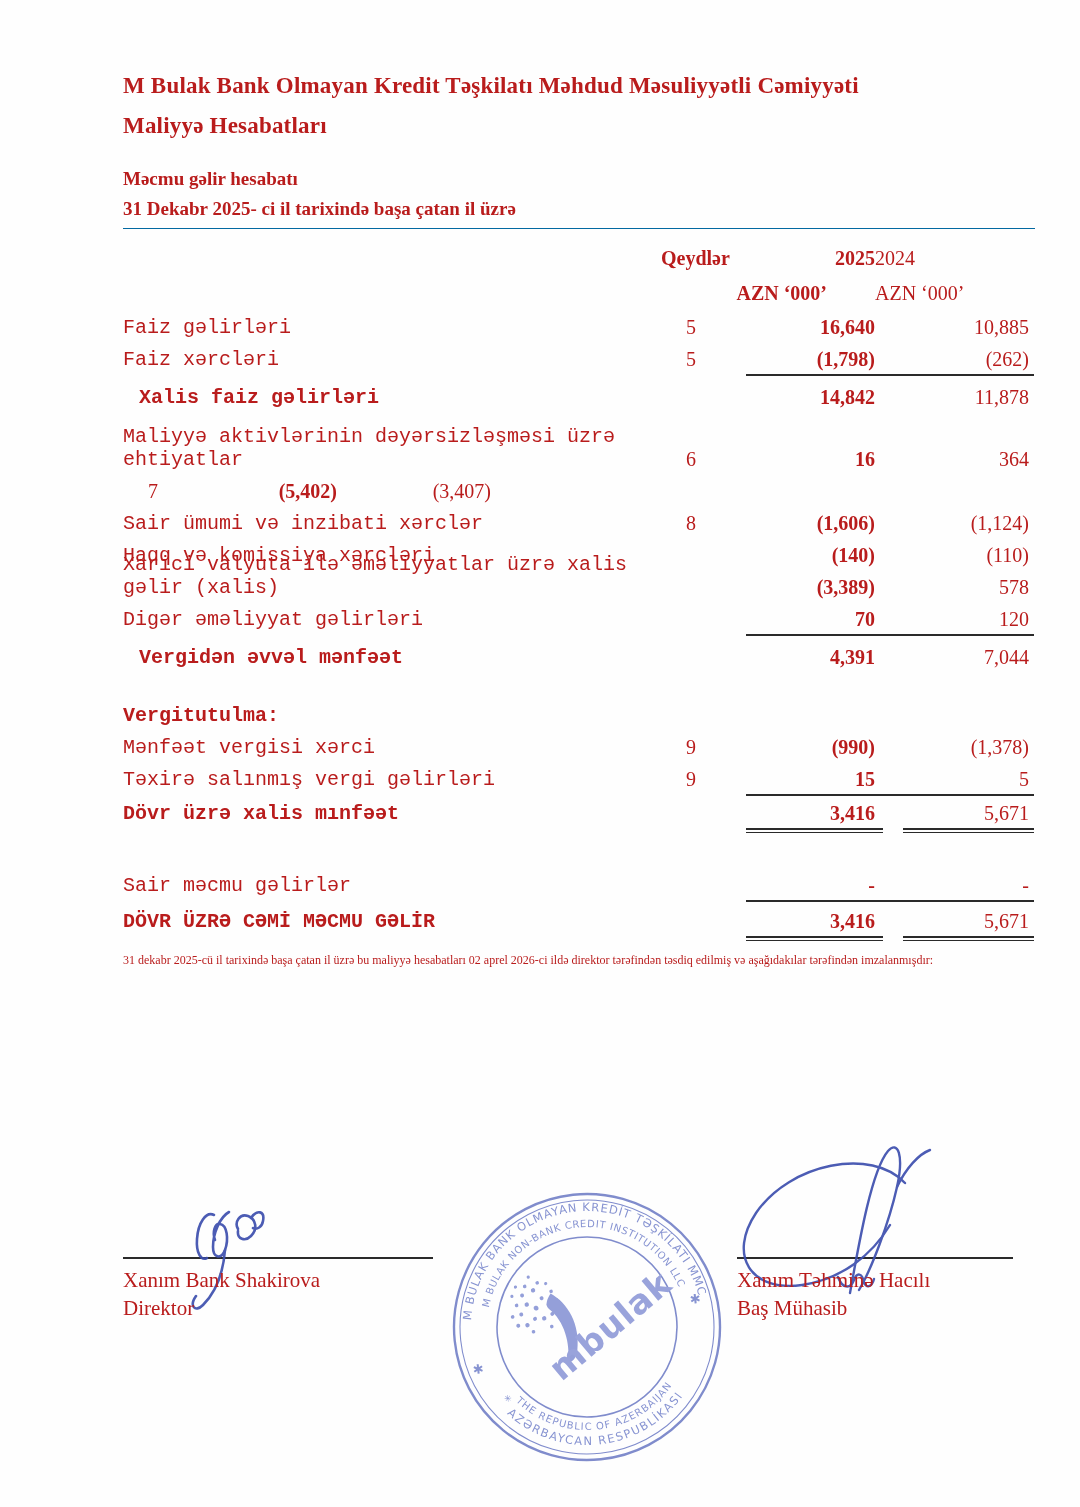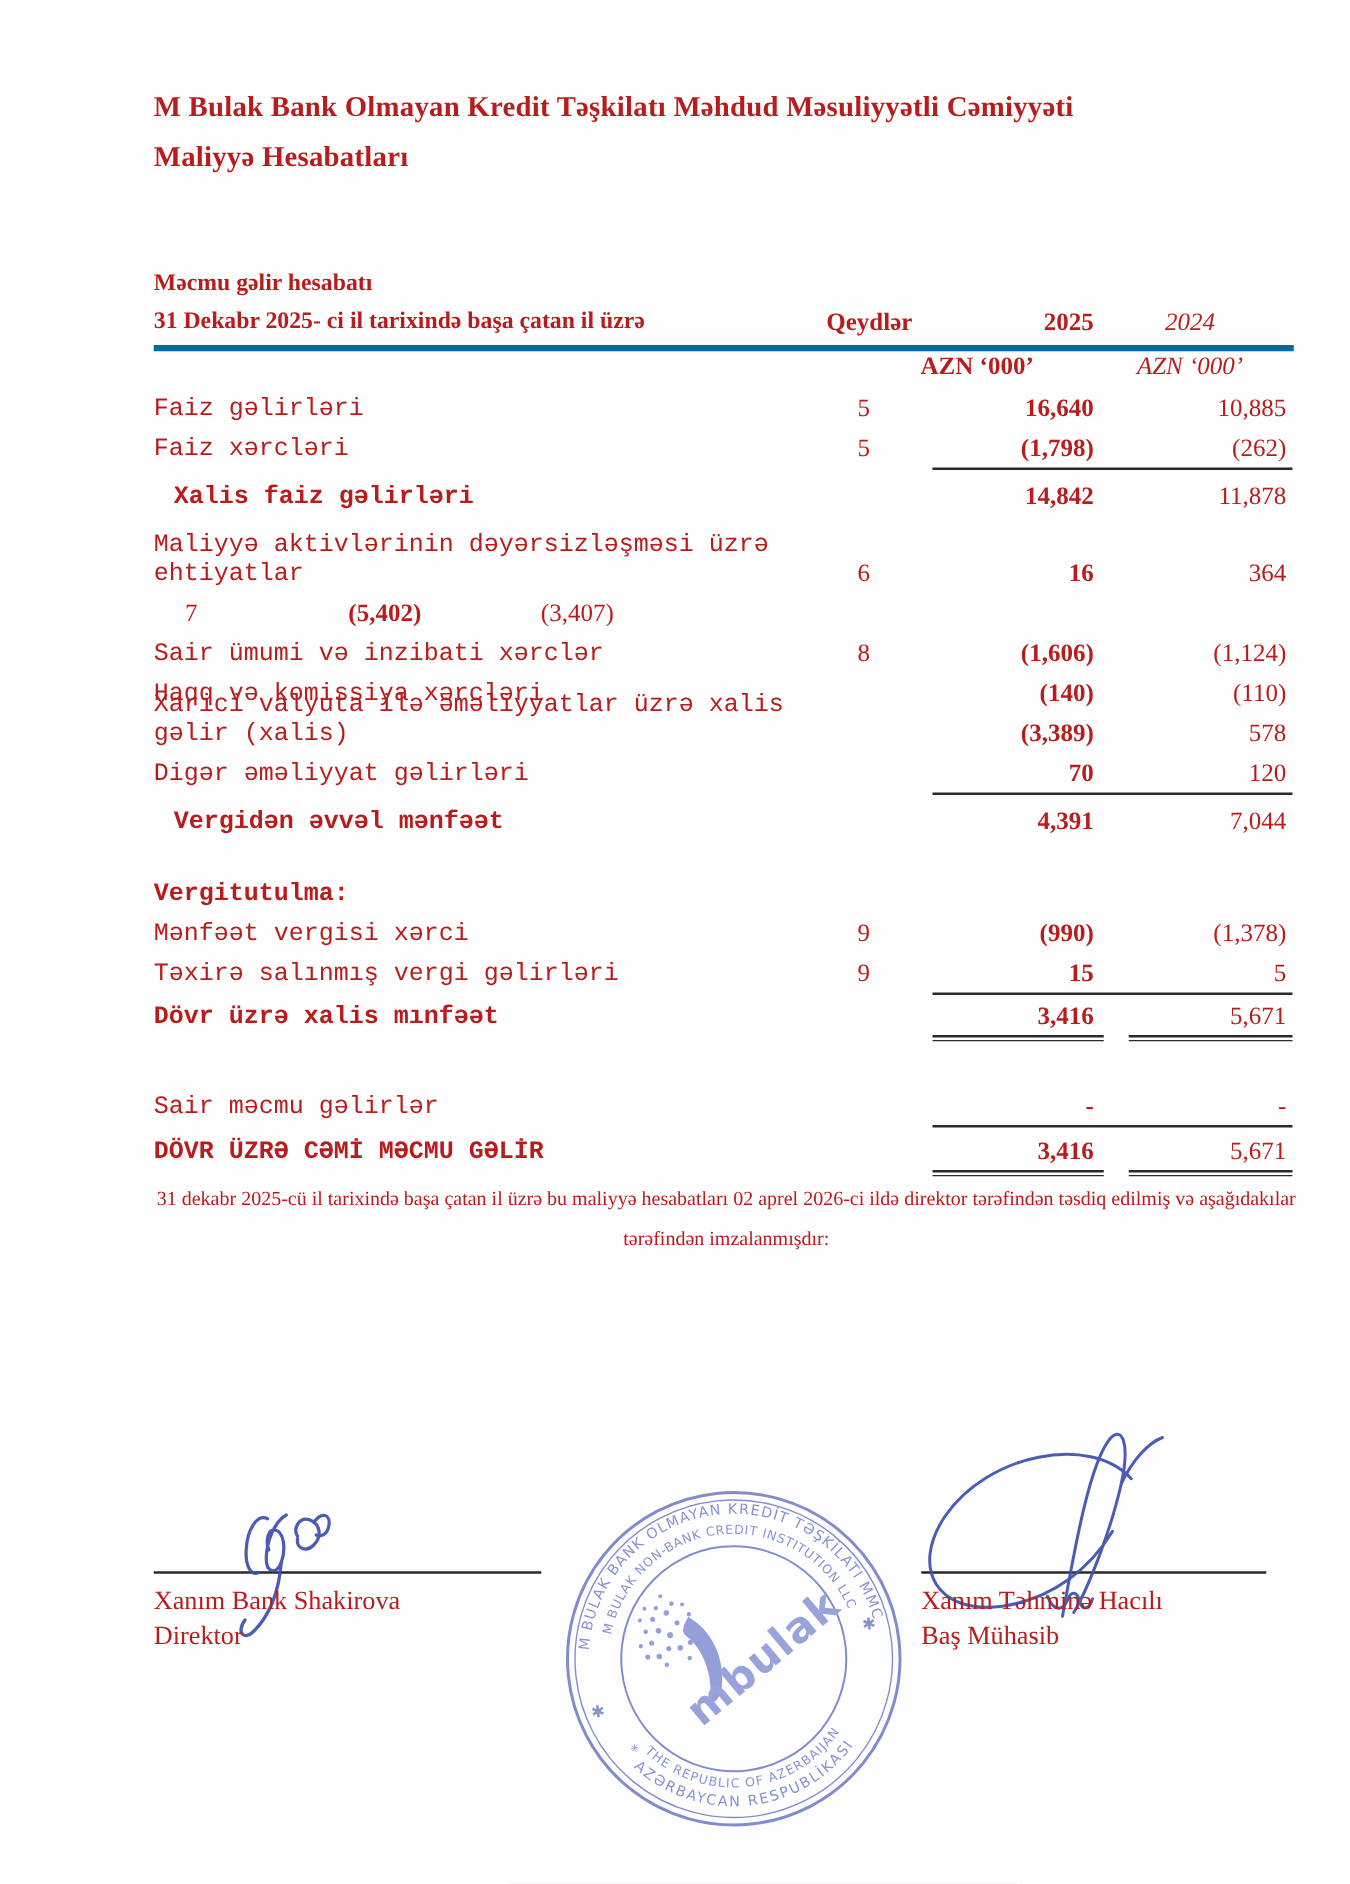--- a/index.html
+++ b/index.html
@@ -12,47 +12,47 @@
     overflow:hidden;
   }
   
   .doc-title{
     position:absolute;left:123px;top:66px;width:912px;
     font-size:23px;font-weight:bold;line-height:40px;letter-spacing:.2px;
   }
   .doc-subtitle{
     position:absolute;left:123px;top:164px;width:912px;
     font-size:19px;font-weight:bold;line-height:30px;
-    border-bottom:5px solid #0369a1;padding-bottom:4px;margin-top:48px;
+    border-bottom:1px solid #0369a1;padding-bottom:4px;
   }
   
   .fin-table{position:absolute;left:123px;top:240px;width:912px;font-size:20px;}
   .trow{display:flex;align-items:flex-end;height:32px;}
   .trow.h1{height:36px;align-items:center;}
   .trow.h2{height:34px;align-items:center;gap:48px;}
   .trow.tall{height:34px;margin-left:16px;}
   .trow.short{height:30px;}
   .c-label{flex:1;padding-bottom:3px;font-family:Liberation Mono, monospace;}
   .c-note{width:60px;text-align:center;padding-bottom:3px;}
   .c-v25{width:154px;text-align:right;font-weight:bold;padding-bottom:3px;}
   .c-v24{width:160px;text-align:right;padding-right:6px;box-sizing:border-box;padding-bottom:3px;}
   .b{font-weight:bold;}
   .hdr-note{width:60px;text-align:center;font-weight:bold;}
   .hdr-25{width:154px;text-align:right;font-weight:bold;}
-  .hdr-24{width:160px;text-align:center;padding-right:6px;box-sizing:border-box;font-style:italic;}
+  .hdr-24{width:160px;text-align:left;padding-right:6px;box-sizing:border-box;}
   .hdr-24.reg{font-weight:normal;}
   .spacer30{height:30px;} .spacer26{height:26px;} .spacer36{height:36px;}
   .rule-num{margin-left:623px;width:288px;border-top:2px solid #2a2a2a;height:2px;}
   .drule{margin-left:623px;width:288px;height:6px;display:flex;}
   .drule .seg{height:5px;border-top:2px solid #2a2a2a;border-bottom:1.5px solid #2a2a2a;box-sizing:border-box;}
   .drule .seg.l{width:137px;} .drule .gap{width:20px;} .drule .seg.r{width:131px;}
   
   .approval{
     position:absolute;left:123px;top:944px;width:916px;
-    font-size:16px;line-height:32px;text-align:center;
+    font-size:12px;line-height:32px;
   }
   
   .sig-block{position:absolute;font-size:21px;line-height:28px;}
   .sig-left{left:123px;top:1266px;width:312px;}
   .sig-right{left:737px;top:1266px;width:280px;}
   .sig-line-l{position:absolute;left:123px;top:1257px;width:310px;border-top:2px solid #2a2a2a;}
   .sig-line-r{position:absolute;left:737px;top:1257px;width:276px;border-top:2px solid #2a2a2a;}
   .sig-svg{position:absolute;pointer-events:none;}
   .sig-svg.left{left:180px;top:1195px;}
   .sig-svg.right{left:720px;top:1135px;}

